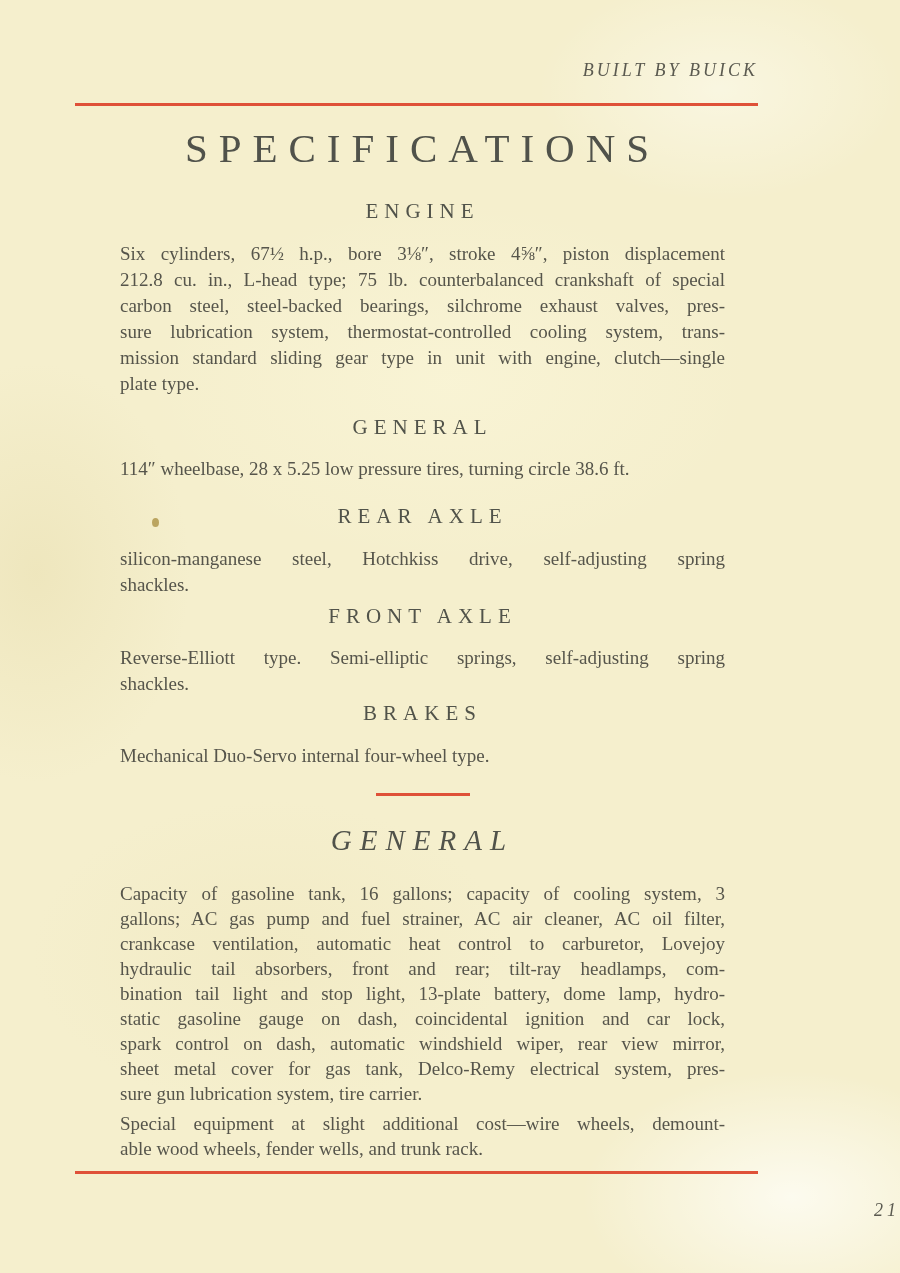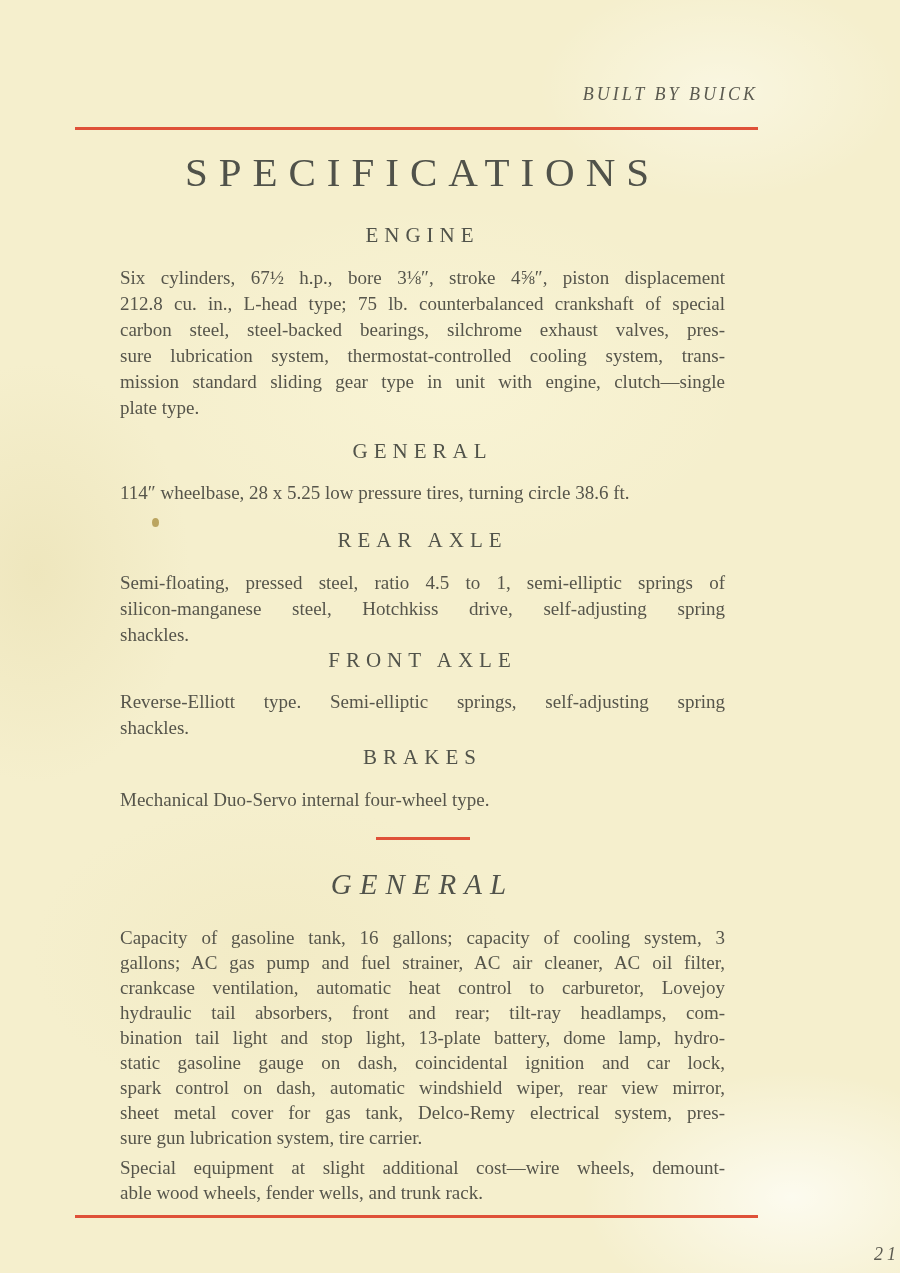--- a/index.html
+++ b/index.html
@@ -13,21 +13,21 @@
     width:900px;height:1273px;
     background-color:#f5efcd;
     background-image:
       radial-gradient(ellipse 300px 180px at 88% 94%, rgba(255,255,250,.75), rgba(255,255,250,0) 70%),
       radial-gradient(ellipse 260px 160px at 80% 7%, rgba(255,255,248,.45), rgba(255,255,248,0) 70%),
       radial-gradient(ellipse 220px 300px at 4% 45%, rgba(226,214,160,.35), rgba(226,214,160,0) 70%),
       radial-gradient(ellipse 400px 240px at 50% 30%, rgba(252,248,220,.5), rgba(252,248,220,0) 75%),
       radial-gradient(ellipse 340px 220px at 30% 75%, rgba(236,226,180,.3), rgba(236,226,180,0) 70%);
     color:#56554b;
     box-sizing:border-box;
-    padding-top:84px;
+    padding-top:60px;
   }
   .brand{
     margin-left:75px;width:683px;
     text-align:right;
     font-style:italic;
     font-size:18px;
     letter-spacing:3px;
     color:#5b5a50;
   }
   .rule{
@@ -50,21 +50,21 @@
     text-align:center;
     font-size:21px;
     letter-spacing:6px;
     color:#51534a;
     font-weight:normal;
     line-height:24px;
   }
   .h-engine{margin-top:16px;}
   .h-chassis{margin-top:18px;}
   .h-rear{margin-top:22px;}
-  .h-front{margin-top:0;}
+  .h-front{margin-top:6px;}
   .h-brakes{margin-top:4px;}
   .para{margin-top:7px;}
   .line{
     font-size:19px;
     line-height:26px;
     color:#56554b;
     white-space:nowrap;
   }
   .line.j{
     white-space:normal;
@@ -127,21 +127,20 @@
       <div class="line">plate type.</div>
     </div>
 
     <h2 class="sec-h h-chassis">GENERAL</h2>
     <div class="para">
       <div class="line">114″ wheelbase, 28 x 5.25 low pressure tires, turning circle 38.6 ft.</div>
     </div>
 
     <h2 class="sec-h h-rear">REAR AXLE</h2>
     <div class="para">
-      <div class="line j">Semi-floating, pressed steel, ratio 4.5 to 1, semi-elliptic springs of</div>
       <div class="line j">silicon-manganese steel, Hotchkiss drive, self-adjusting spring</div>
       <div class="line">shackles.</div>
     </div>
 
     <h2 class="sec-h h-front">FRONT AXLE</h2>
     <div class="para">
       <div class="line j">Reverse-Elliott type. Semi-elliptic springs, self-adjusting spring</div>
       <div class="line">shackles.</div>
     </div>
 

